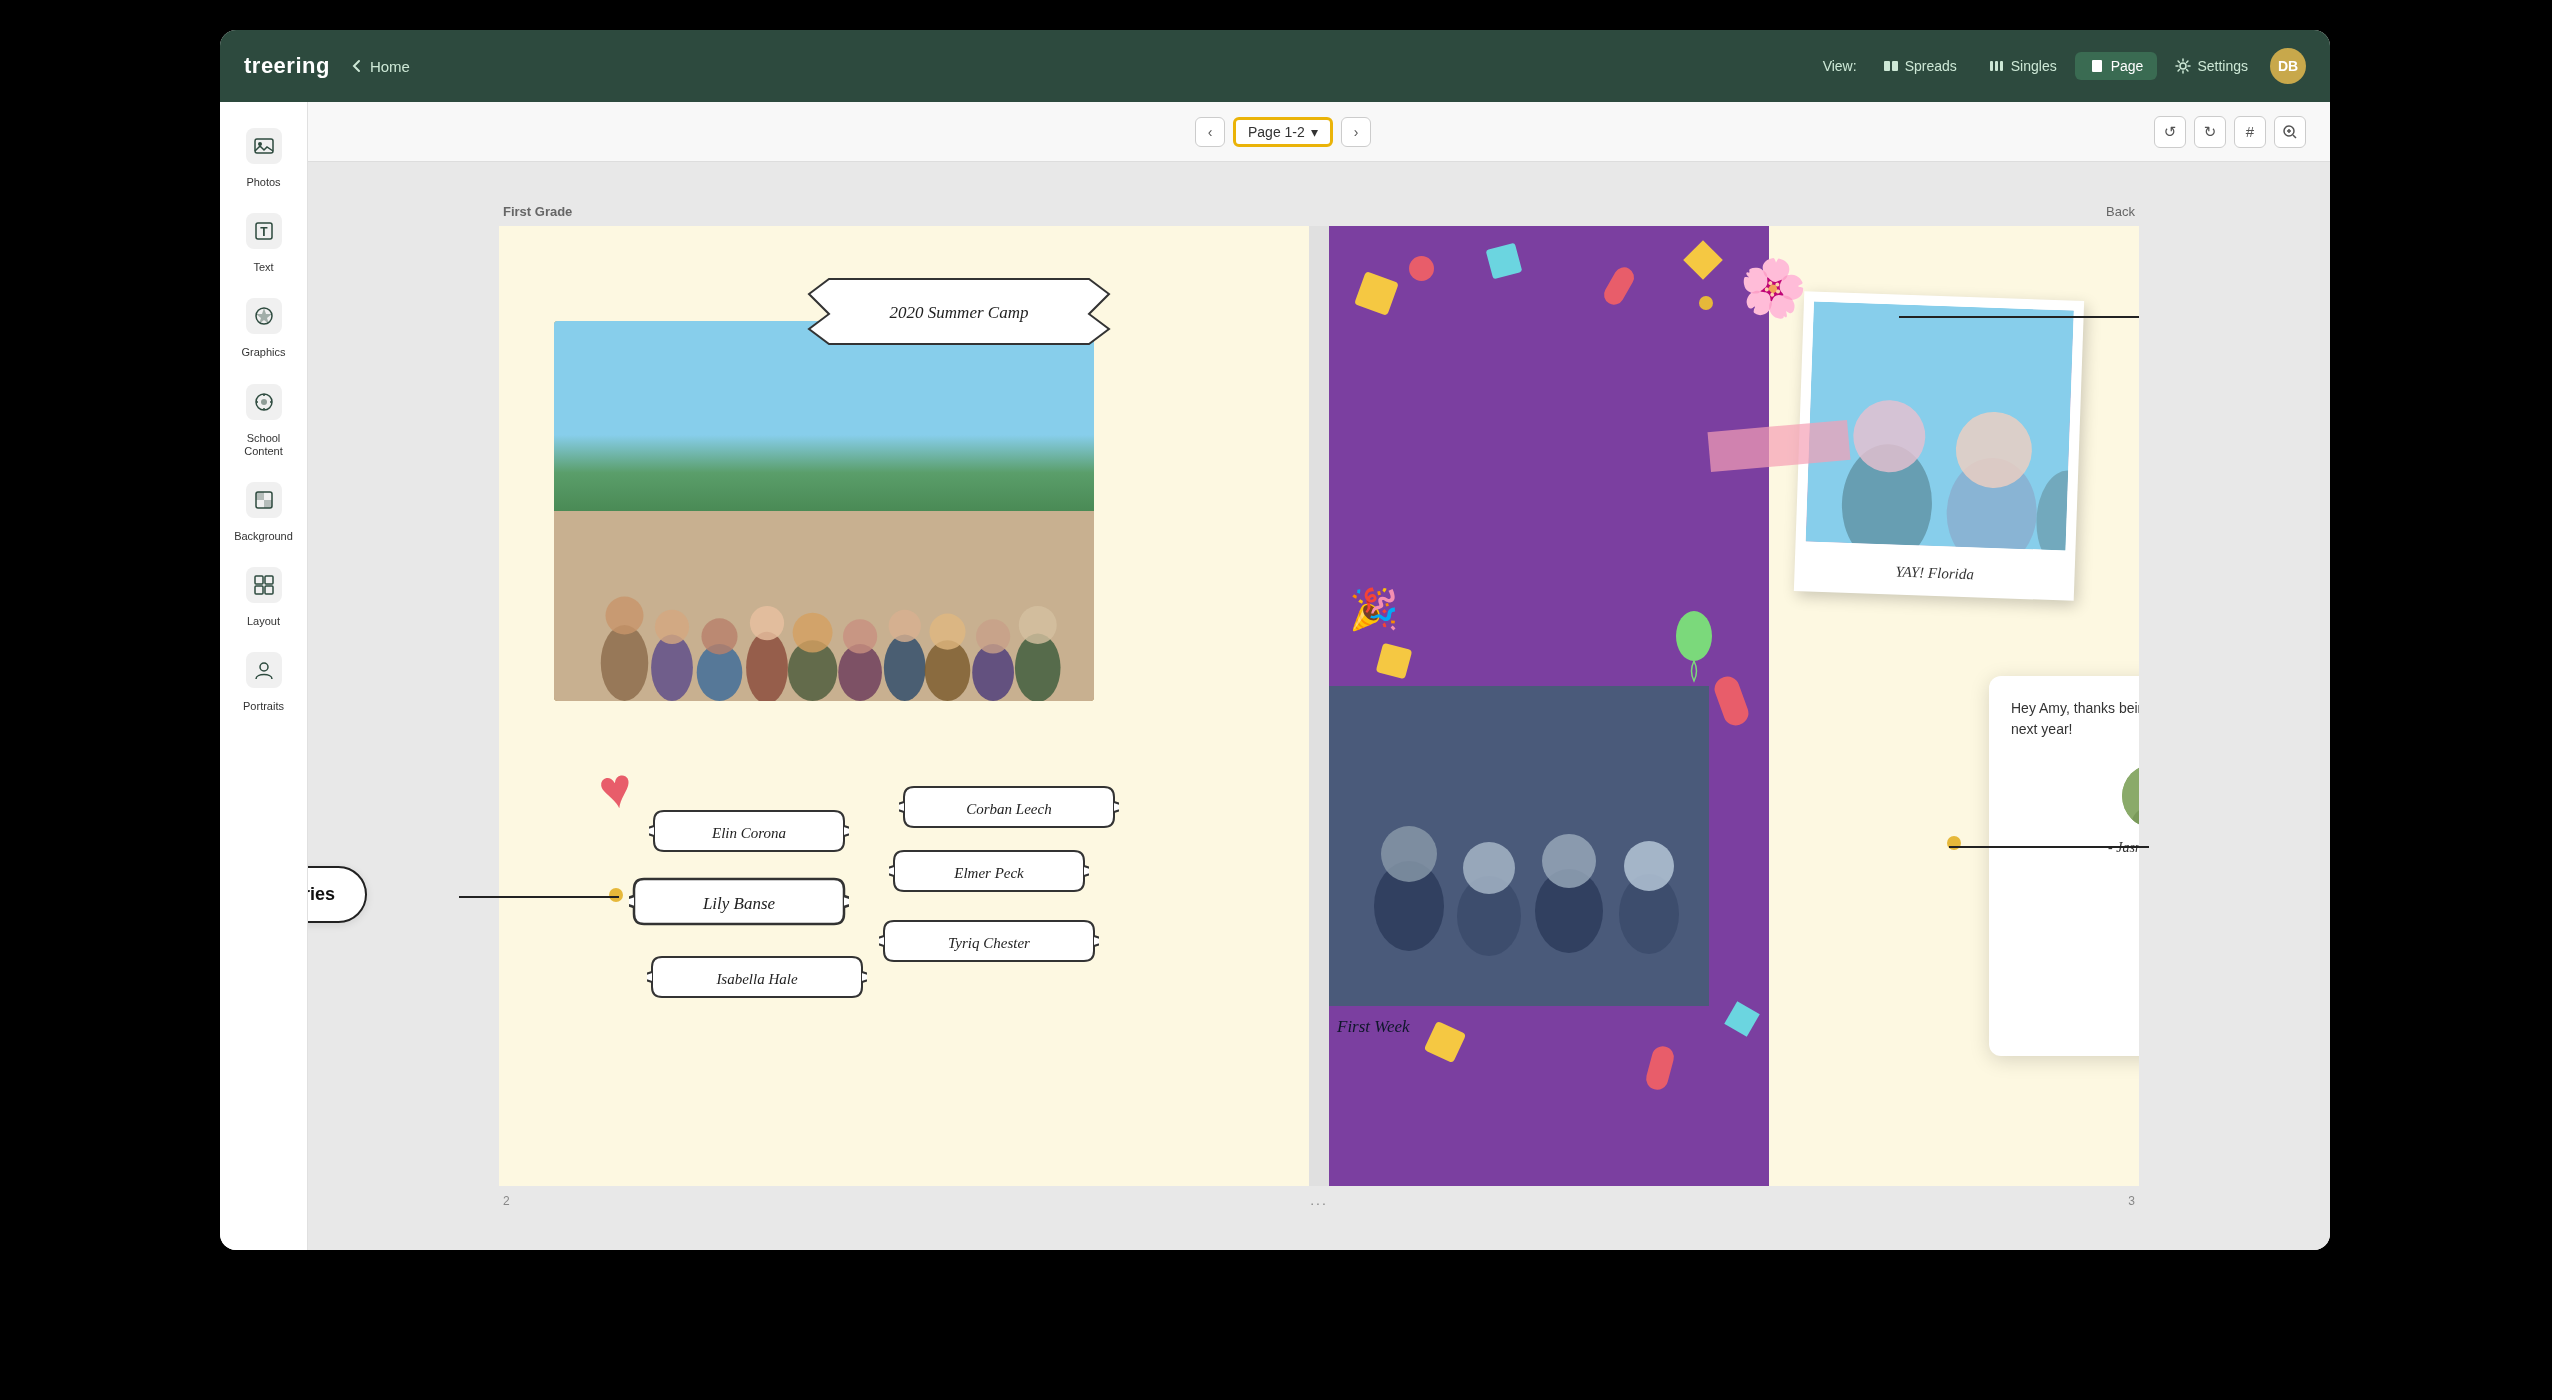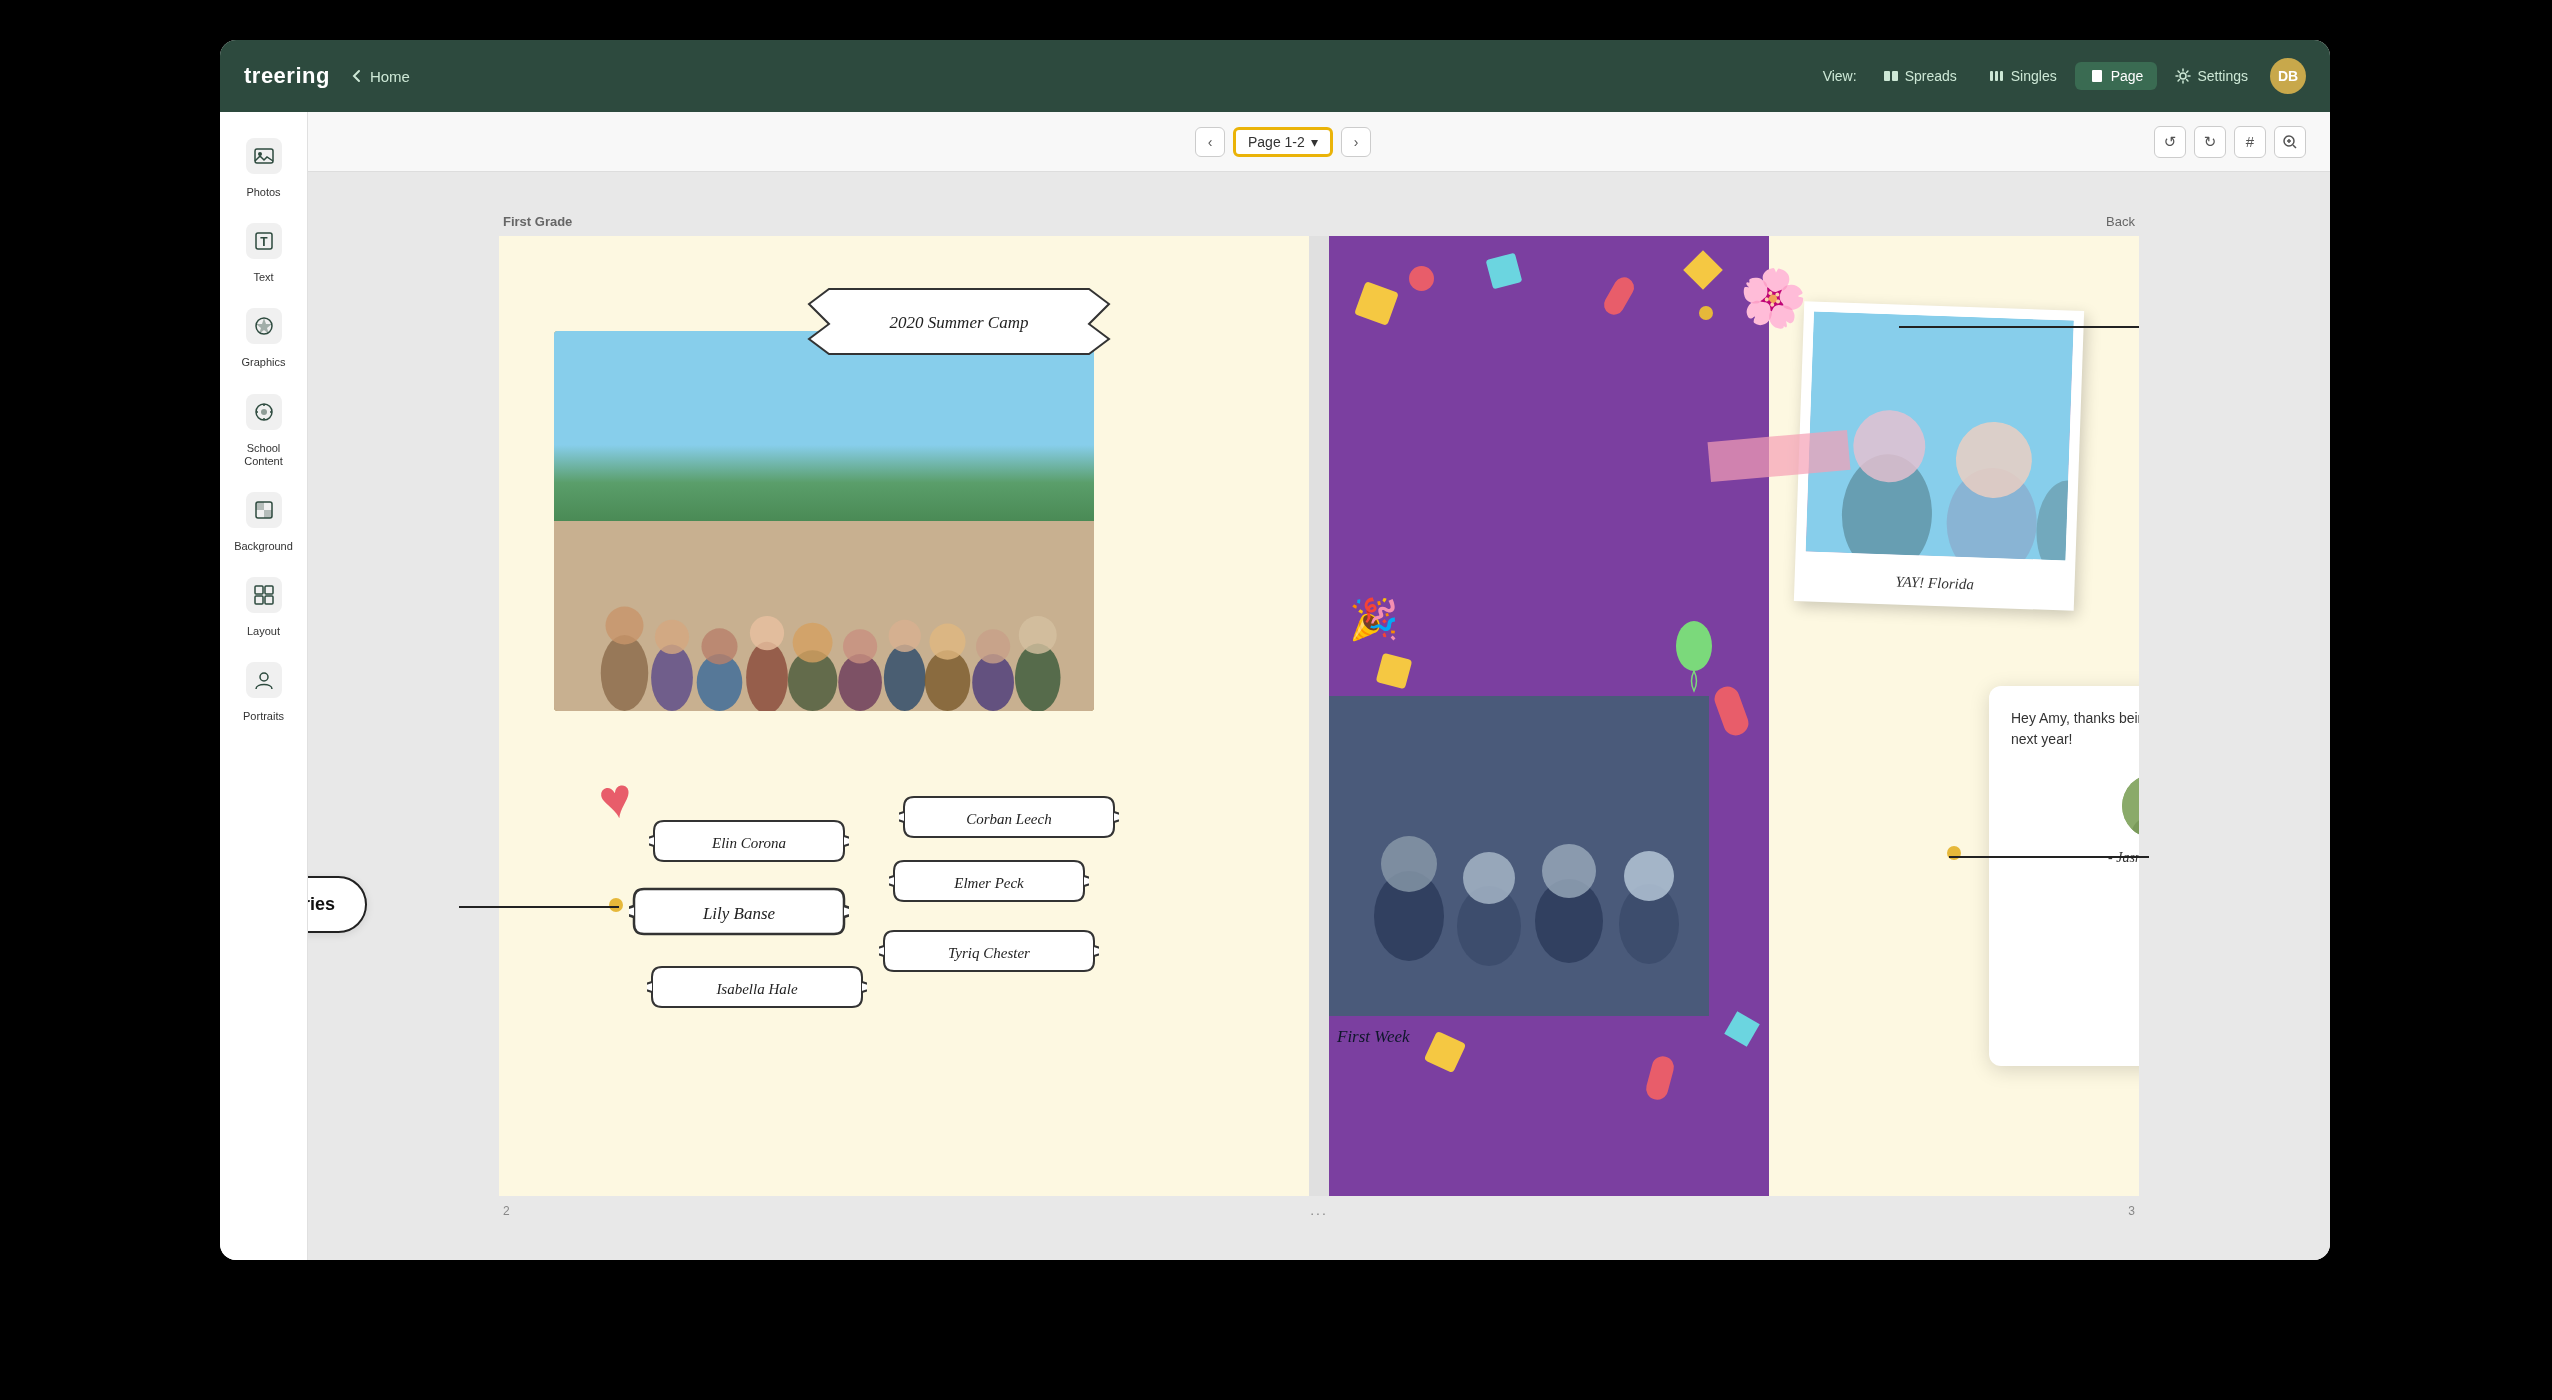--- a/index.html
+++ b/index.html
@@ -7,21 +7,21 @@
       background: #000;
       width: 2552px;
       height: 1400px;
       overflow: hidden;
       font-family: -apple-system, BlinkMacSystemFont, 'Segoe UI', sans-serif;
     }
 
     .app-window {
       position: absolute;
       left: 220px;
-      top: 40px;
+      top: 30px;
       width: 2110px;
       height: 1220px;
       background: #f0f0f0;
       border-radius: 16px;
       overflow: hidden;
       box-shadow: 0 20px 60px rgba(0,0,0,0.5);
       padding-left: 12px;
     }
 
     

